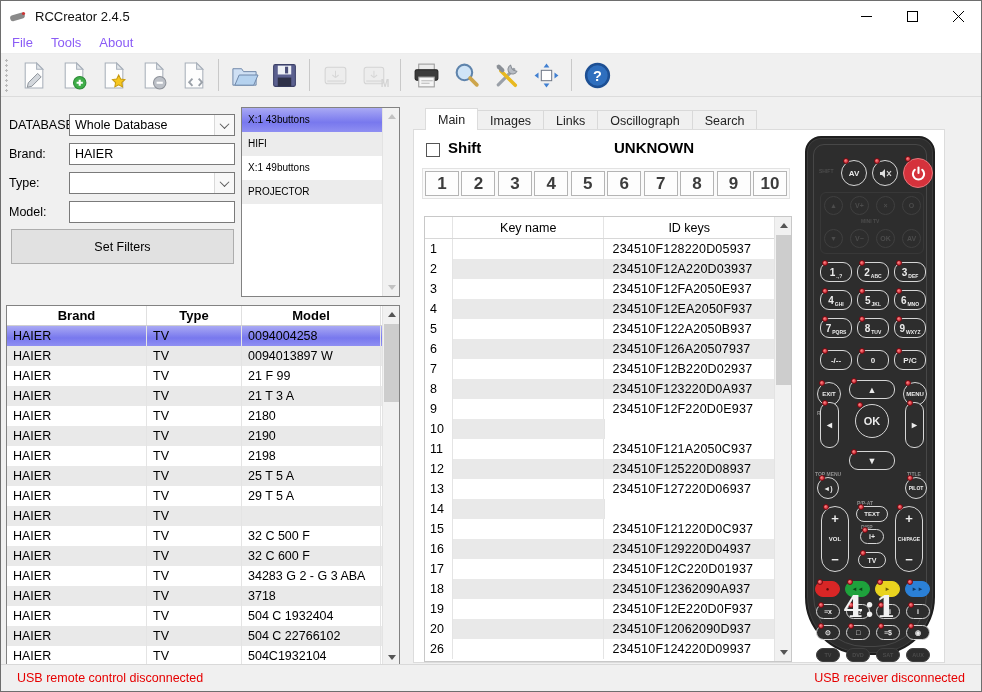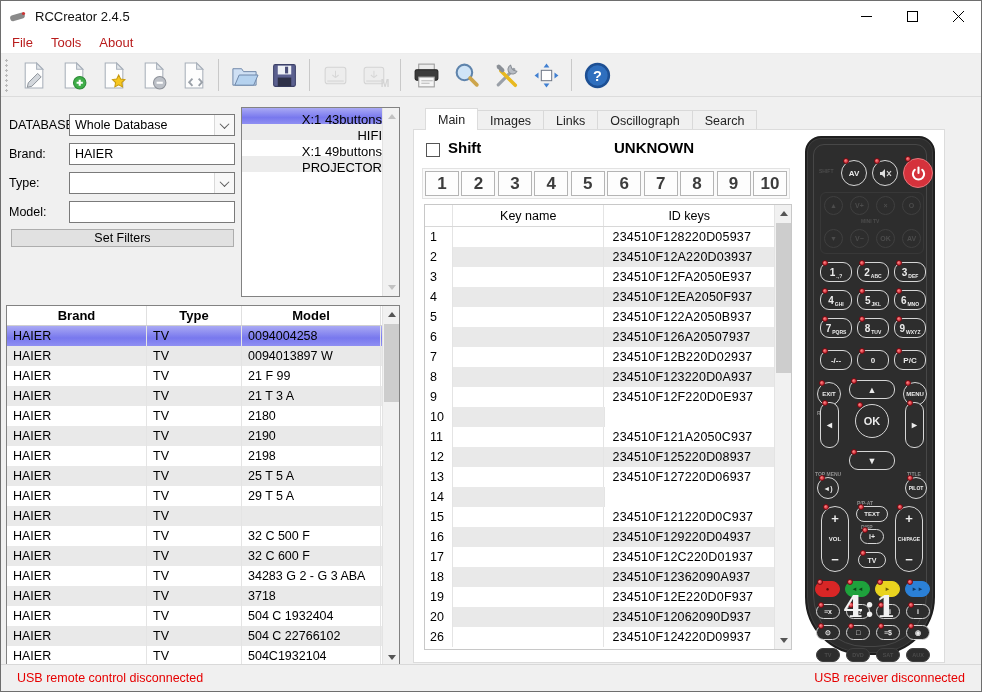--- a/index.html
+++ b/index.html
@@ -9,21 +9,21 @@
   
   .titlebar { height:30px; background:#fff; display:flex; align-items:center; }
   .app-icon { width:20px; height:14px; margin:0 6px 0 8px; }
   .title-text { font-size:13px; color:#111; }
   .win-controls { margin-left:auto; display:flex; height:100%; }
   .win-btn { width:46px; height:100%; display:flex; align-items:center; justify-content:center; }
   .win-btn svg { width:11px; height:11px; }
 
   
   .menubar { height:23px; background:#fff; display:flex; align-items:center; padding-left:2px; border-bottom:1px solid #ededed; }
-  .menu-item { padding:3px 9px; font-size:13px; color:#b91c1c; }
+  .menu-item { padding:3px 9px; font-size:13px; color:#8b5cf6; }
 
   
   .toolbar { height:43px; background:#f0f0f0; border-bottom:1px solid #dcdcdc; display:flex; align-items:center; padding-left:3px; }
   .tb-grip { width:5px; height:34px; margin-right:4px;
     background-image:radial-gradient(circle,#b9b9b9 1px,transparent 1.2px);
     background-size:5px 5px; }
   .tb-btn { width:40px; height:36px; display:flex; align-items:center; justify-content:center; }
   .tb-btn svg { width:29px; height:29px; }
   .tb-btn.disabled { opacity:.55; filter:grayscale(1); }
   .tb-sep { width:1px; height:32px; background:#c9c9c9; margin:0 5px; }
@@ -32,26 +32,26 @@
   .main { position:absolute; left:0; top:97px; right:0; bottom:27px; background:#f0f0f0; }
 
   .flabel { position:absolute; left:8px; font-size:12.5px; line-height:22px; }
   .combo, .textbox { position:absolute; left:68px; width:166px; height:22px; background:#fff; border:1px solid #7a7a7a; font-size:12.5px; }
   .textbox { padding:0 5px; font-family:"Liberation Sans",sans-serif; color:#000; }
   .combo { display:flex; align-items:center; }
   .combo .cval { flex:1; padding-left:5px; }
   .combo .carrow { width:20px; height:100%; border-left:1px solid #d9d9d9; background:#f8f8f8; display:flex; align-items:center; justify-content:center; }
   .combo .carrow i { width:7px; height:7px; border-right:1.4px solid #5a5a5a; border-bottom:1.4px solid #5a5a5a; transform:rotate(45deg) translate(-1px,-1px); }
 
-  .pushbtn { position:absolute; left:10px; width:223px; height:18px; background:#e1e1e1; border:1px solid #adadad; font-size:12.5px; display:flex; align-items:center; justify-content:center; }
+  .pushbtn { position:absolute; left:10px; width:223px; height:35px; background:#e1e1e1; border:1px solid #adadad; font-size:12.5px; display:flex; align-items:center; justify-content:center; }
 
   
   .device-list { position:absolute; left:240px; top:9px; width:159px; height:190px; background:#fff; border:1px solid #828282; display:flex; }
   .dl-items { flex:1; overflow:hidden; }
-  .dl-item { height:16px; line-height:24px; padding-left:6px; font-size:13px;text-align:right; }
+  .dl-item { height:24px; line-height:24px; padding-left:6px; font-size:10px; }
   .dl-item.stripe { background:#ececec; }
   .dl-item.sel { background:linear-gradient(180deg,#a9a9f4 0%,#7878ee 60%,#8f8ff2 100%); }
 
   
   .vscroll { width:17px; background:#f1f1f1; border-left:1px solid #e3e3e3; position:relative; flex:none; }
   .sb-arrow { position:absolute; left:0; width:17px; height:17px; display:flex; align-items:center; justify-content:center; }
   .sb-arrow.up { top:0; } .sb-arrow.down { bottom:0; }
   .sb-arrow i { width:0; height:0; border:4px solid transparent; }
   .sb-arrow.up i { border-bottom:5px solid #555; margin-top:-4px; }
   .sb-arrow.down i { border-top:5px solid #555; margin-bottom:-4px; }
@@ -78,21 +78,21 @@
   .right-panel { position:absolute; left:412px; top:31px; width:532px; height:534px; background:#fff; border:1px solid #dcdcdc; }
 
   .shift-box { position:absolute; left:12px; top:13px; width:14px; height:14px; background:#fff; border:1px solid #555; }
   .shift-label { position:absolute; left:34px; top:9px; font-size:15px; font-weight:bold; }
   .unknown-label { position:absolute; left:200px; top:9px; font-size:15px; font-weight:bold; }
 
   .numbers-row { position:absolute; left:8px; top:38px; width:368px; height:31px; border:1px solid #e2e2e2; background:#fafafa; display:flex; align-items:center; justify-content:space-between; padding:2px 2px; }
   .num-btn { width:34px; height:25px; background:#fdfdfd; border:1px solid #b4b4b4; font-size:17px; font-weight:bold; color:#3c3c3c; display:flex; align-items:center; justify-content:center; }
 
   
-  .keys-table { position:absolute; left:10px; top:74px; width:368px; height:446px; background:#fff; border:1px solid #c8c8c8; display:flex; }
+  .keys-table { position:absolute; left:10px; top:86px; width:368px; height:446px; background:#fff; border:1px solid #c8c8c8; display:flex; }
   .kt-body { flex:1; display:flex; flex-direction:column; overflow:hidden; }
   .kt-header { display:flex; height:22px; border-bottom:1px solid #d8d8d8; font-size:12.5px; }
   .kt-header div { display:flex; align-items:center; justify-content:center; border-right:1px solid #e4e4e4; }
   .krow { display:flex; height:20px; font-size:12.5px; }
   .krow .knum { width:28px; line-height:20px; padding-left:5px; border-right:1px solid #e4e4e4; background:#fff; }
   .krow .kname { width:152px; border-right:1px solid #e4e4e4; }
   .krow .kid { width:170px; line-height:20px; padding-left:8px; letter-spacing:.2px; }
   .krow.stripe .kname, .krow.stripe .kid { background:#e9e9e9; }
 
   

